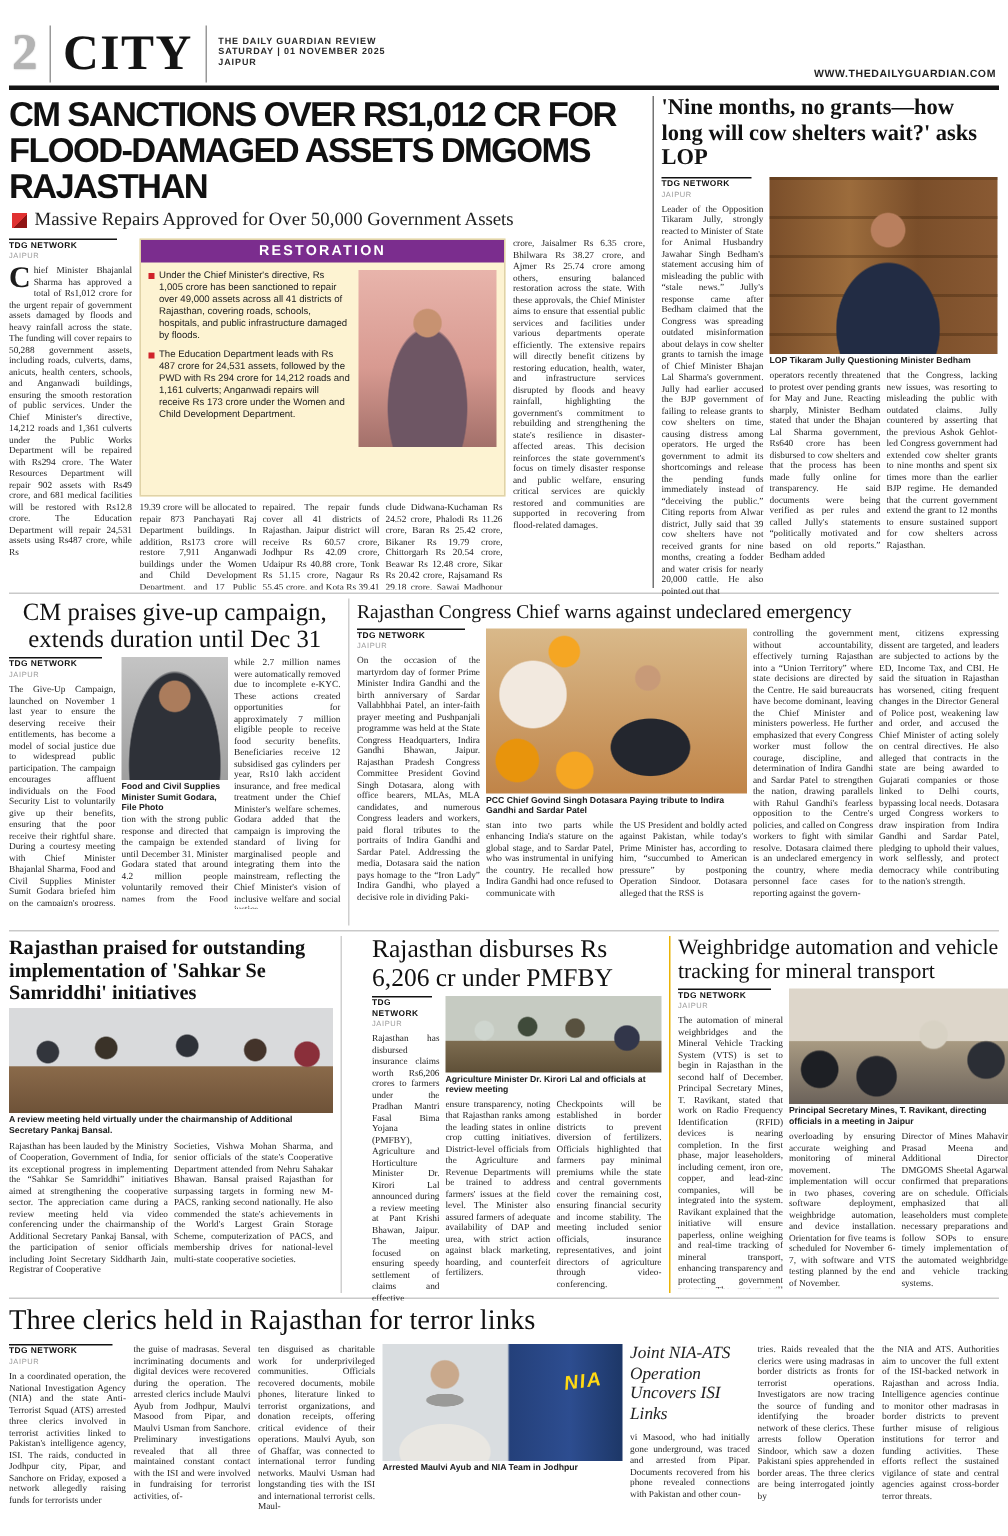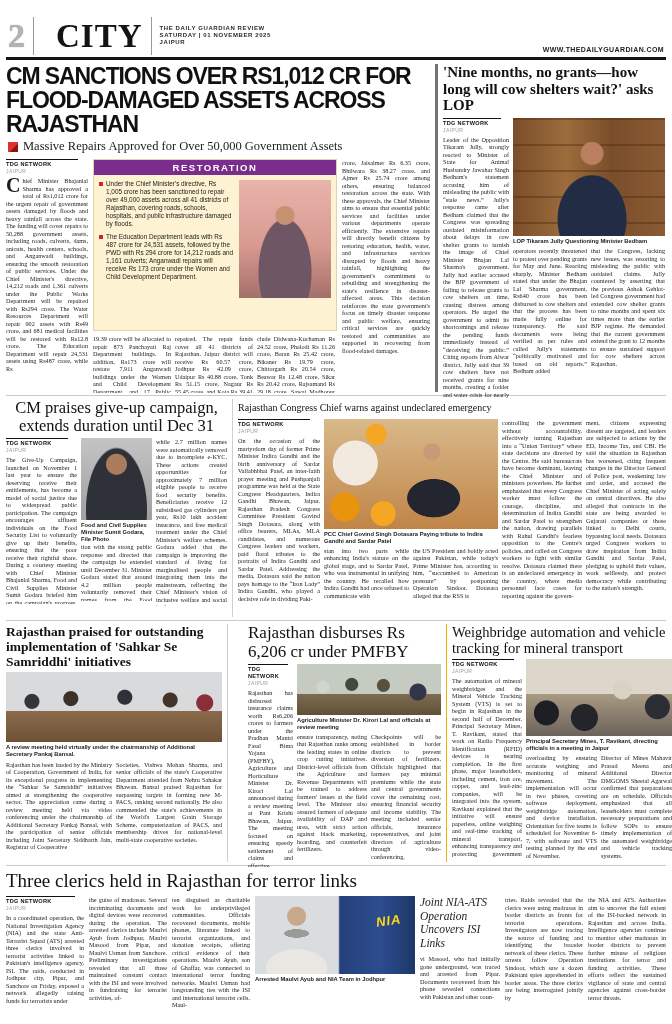--- a/index.html
+++ b/index.html
@@ -7,21 +7,21 @@
   .page {
     width:672px; height:1024px; margin:0 auto; background:#fff;
     font-family:"Liberation Serif", serif; color:#1a1a1a;
     padding:5px 6px 0 6px; overflow:hidden; position:relative;
   }
   
   .mast { display:flex; align-items:flex-end; justify-content:space-between; height:52px; padding:4px 2px 2px 2px; }
   .mast-left { display:flex; align-items:center; gap:8px; }
   .pagenum { font-size:34px; font-weight:700; color:#b3b3b3; line-height:34px; text-shadow:0 0 1px #888; }
   .vrule { width:1px; height:38px; background:#999; }
-  .section-title { font-size:33px; font-weight:700; letter-spacing:1px; line-height:33px; color:#141414;margin-left:14px; }
+  .section-title { font-size:33px; font-weight:700; letter-spacing:1px; line-height:33px; color:#141414; }
   .mast-meta { display:flex; flex-direction:column; gap:1px; padding-bottom:3px; }
   .mast-meta div { font-family:"Liberation Sans",sans-serif; font-size:6px; font-weight:700; letter-spacing:.6px; color:#2b2b2b; }
   .website { font-family:"Liberation Sans",sans-serif; font-size:7px; font-weight:700; letter-spacing:.4px; color:#222; padding-bottom:2px; }
   .rule-thick { height:3px; background:#141414; margin-bottom:4px; }
 
   
   .byline { border-top:1.6px solid #111; width:88%; padding-top:1px; margin-bottom:3px; }
   .byline-network { font:700 5.6px/7px "Liberation Sans",sans-serif; letter-spacing:.3px; color:#111; }
   .byline-city { font:400 5px/6px "Liberation Sans",sans-serif; color:#9a9a9a; letter-spacing:.4px; }
   .btxt { font-size:6.2px; line-height:7.5px; text-align:justify; color:#1c1c1c; overflow:hidden; }
@@ -48,21 +48,21 @@
   .resto-item { display:flex; gap:3px; font-family:"Liberation Sans",sans-serif; font-size:6.4px; line-height:8px; color:#222; text-align:left; }
   .sq { width:4px; height:4px; background:#d0232a; flex:none; margin-top:1.5px; }
   .photo-cm { width:92px; height:118px; flex:none;
     background:
       radial-gradient(circle at 50% 30%, #c79271 0 9px, rgba(0,0,0,0) 10px),
       radial-gradient(ellipse at 50% 78%, #6e5664 0 26px, rgba(0,0,0,0) 27px),
       linear-gradient(180deg,#e8b4ab 0%,#d89a91 55%,#a3706a 100%); }
   .under-box { display:flex; gap:4px; height:58px; }
   .under-box .btxt { width:78px; }
 
-  .lop-article { width:230px; border-left:3px solid #737373; padding-left:5px; }
+  .lop-article { width:230px; border-left:1px solid #737373; padding-left:5px; }
   .lop-headline { font-size:15px; line-height:16.5px; font-weight:700; margin-bottom:4px; }
   .lop-body { display:flex; gap:4px; height:282px; }
   .lop-c1 { width:68px; }
   .lop-right { width:152px; display:flex; flex-direction:column; }
   .photo-lop { height:118px;
     background:
       radial-gradient(circle at 52% 30%, #b97f5e 0 11px, rgba(0,0,0,0) 12px),
       radial-gradient(ellipse at 52% 86%, #222c44 0 34px, rgba(0,0,0,0) 35px),
       repeating-linear-gradient(180deg, rgba(60,34,10,.35) 0 2px, rgba(0,0,0,0) 2px 26px),
       linear-gradient(90deg,#7a4e2a,#9c6c3c 35%,#7a4e2a 65%,#8a5a33); }
@@ -74,21 +74,21 @@
   .giveup { width:224px; }
   .giveup-headline { font-size:16.5px; line-height:17.5px; font-weight:400; margin-bottom:4px;text-align:center; }
   .giveup-body { display:flex; gap:4px; height:168px; }
   .giveup-body > div { width:71px; }
   .photo-godara { height:82px;
     background:
       radial-gradient(circle at 50% 32%, #ab7c5c 0 10px, rgba(0,0,0,0) 11px),
       radial-gradient(ellipse at 50% 88%, #2e3138 0 30px, rgba(0,0,0,0) 31px),
       linear-gradient(180deg,#c4c4c4,#9f9f9f); }
   .congress { flex:1; border-left:1px solid #cfcfcf; padding-left:5px; }
-  .congress-headline { font-size:10px; line-height:17px; font-weight:400; margin-bottom:3px; }
+  .congress-headline { font-size:13px; line-height:17px; font-weight:400; margin-bottom:3px; }
   .congress-body { display:flex; gap:4px; height:196px; }
   .cong-c1 { width:82px; }
   .cong-mid { width:174px; display:flex; flex-direction:column; }
   .photo-congress { height:110px;
     background:
       radial-gradient(circle at 62% 30%, #c89a78 0 8px, rgba(0,0,0,0) 9px),
       radial-gradient(ellipse at 63% 72%, #23262e 0 26px, rgba(0,0,0,0) 27px),
       radial-gradient(circle at 18% 40%, #f2e9df 0 22px, rgba(0,0,0,0) 23px),
       radial-gradient(circle at 12% 80%, #e8940c 0 14px, rgba(0,0,0,0) 15px),
       radial-gradient(circle at 34% 86%, #f5a623 0 12px, rgba(0,0,0,0) 13px),
@@ -174,21 +174,21 @@
         <div>SATURDAY | 01 NOVEMBER 2025</div>
         <div>JAIPUR</div>
       </div>
     </div>
     <div class="website">WWW.THEDAILYGUARDIAN.COM</div>
   </header>
   <div class="rule-thick"></div>
 
   <section class="row-b">
     <article class="main-article">
-      <h1 class="main-headline">CM SANCTIONS OVER RS1,012 CR FOR FLOOD-DAMAGED ASSETS ACROSS RAJASTHAN</h1>
+      <h1 class="main-headline">CM SANCTIONS OVER RS1,012 CR FOR FLOOD-DAMAGED ASSETS DMGOMS RAJASTHAN</h1>
       <div class="subhead">
         <span class="flag"></span>
         <span class="txt">Massive Repairs Approved for Over 50,000 Government Assets</span>
       </div>
       <div class="main-body">
         <div class="mcol-1">
           <div class="byline">
             <div class="byline-network">TDG NETWORK</div>
             <div class="byline-city">JAIPUR</div>
           </div>

